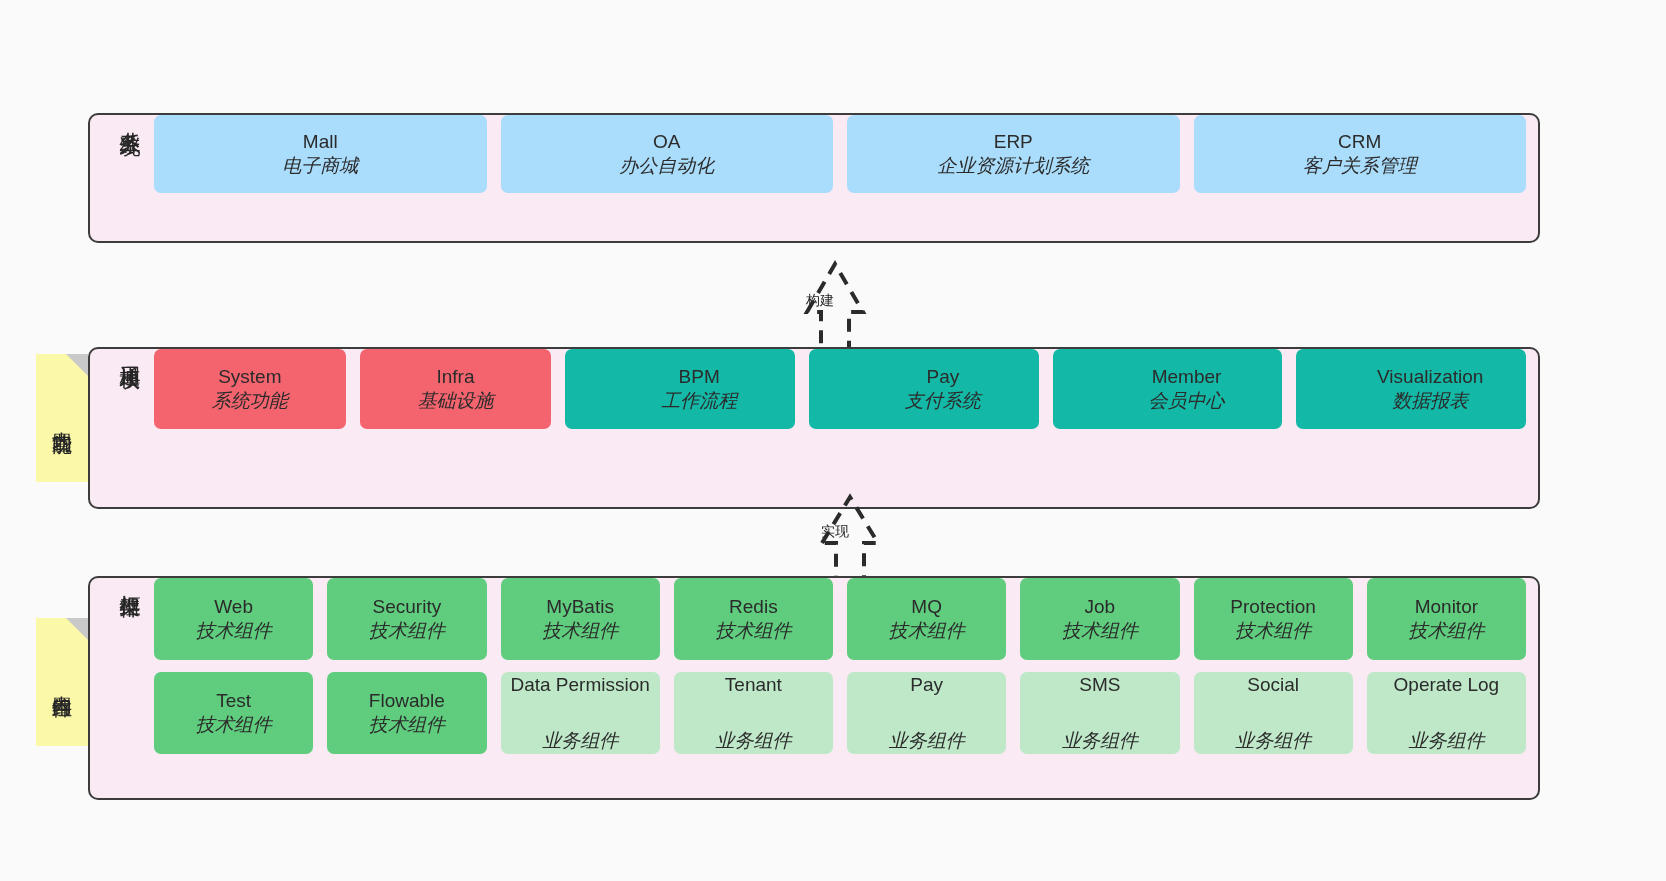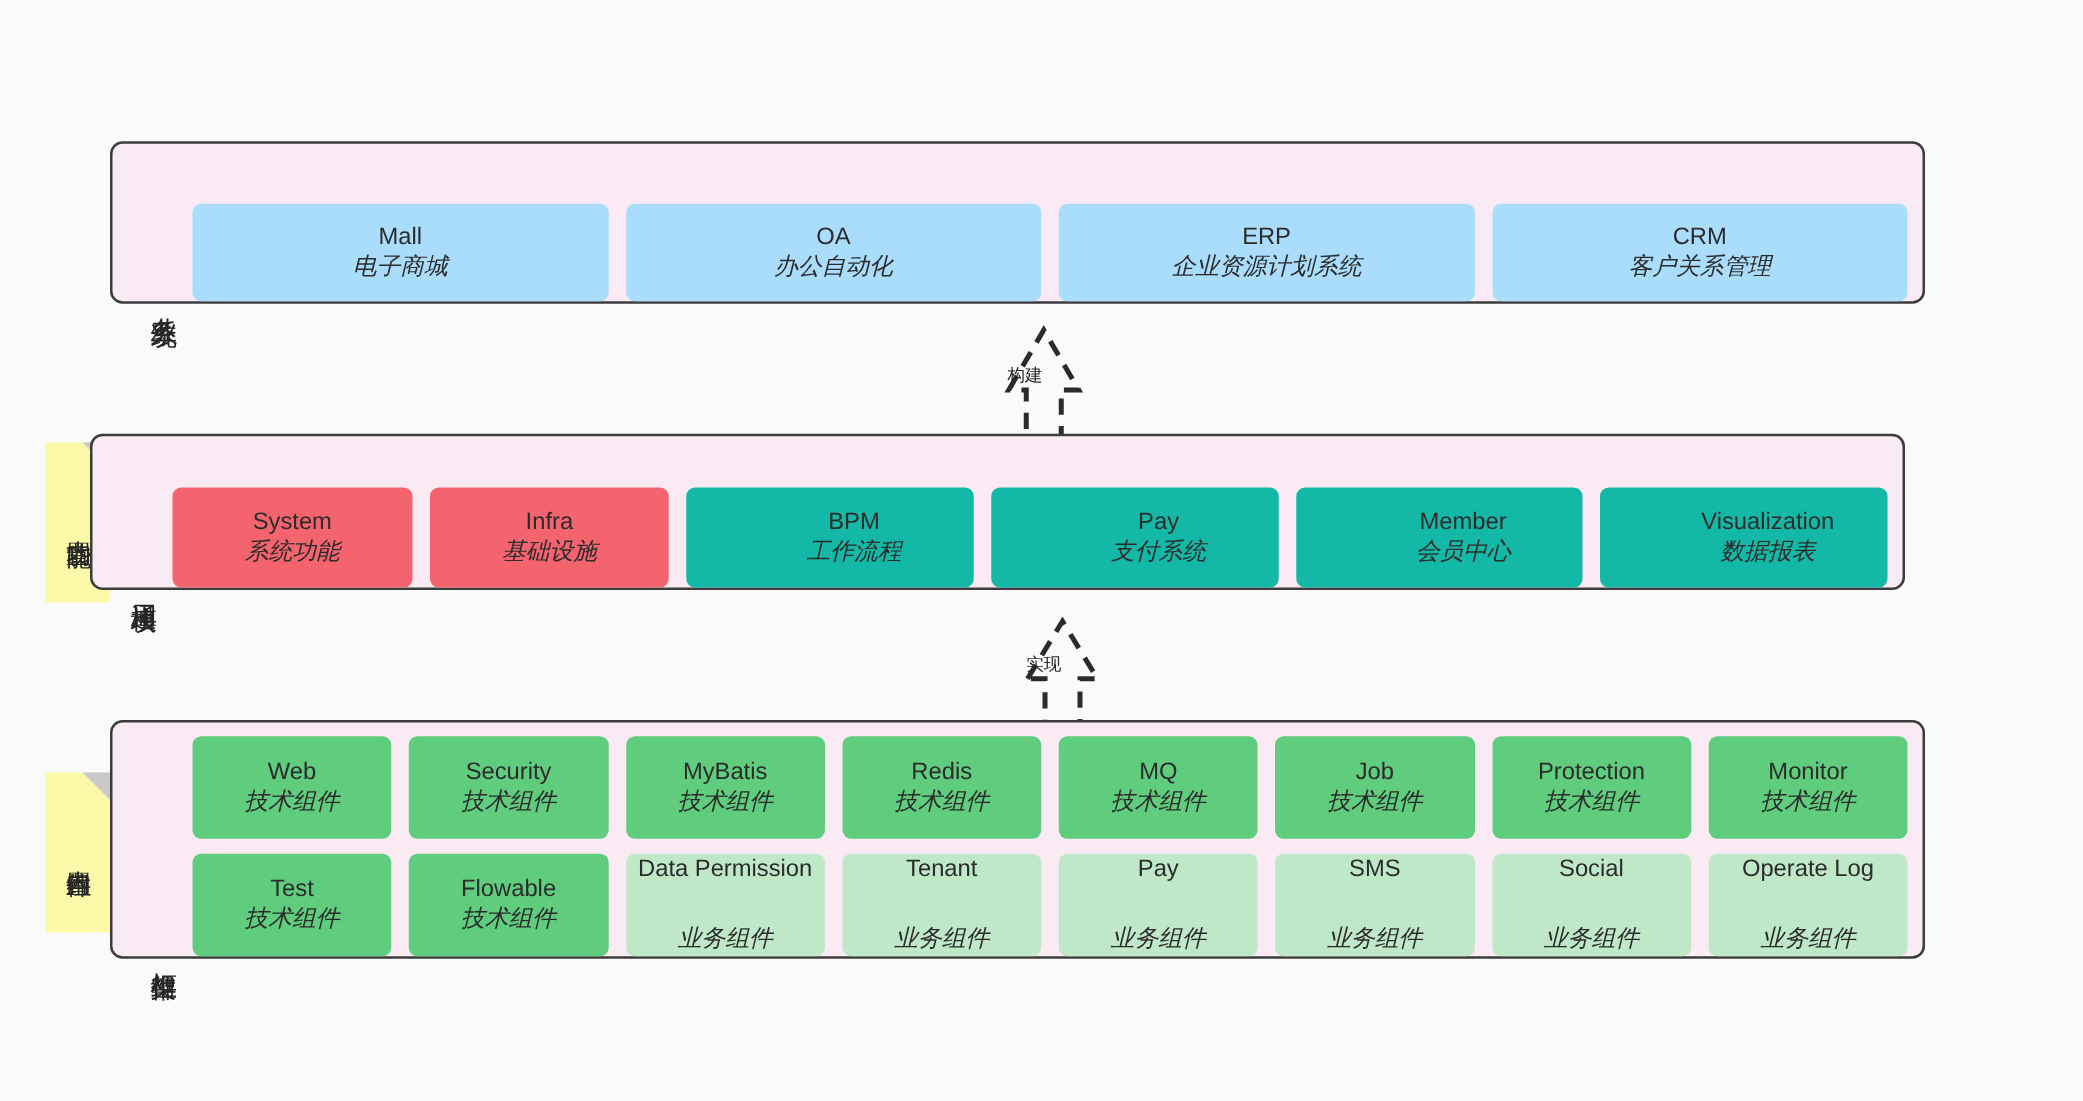--- a/index.html
+++ b/index.html
@@ -17,21 +17,21 @@
   }
 
   
   .layer {
     position: absolute;
     box-sizing: border-box;
     background: #f9eaf4;
     border: 2px solid #3c3c3c;
     border-radius: 10px;
     display: flex;
-    align-items: flex-end;
+    align-items: flex-start;
   }
   .layer-title {
     flex: 0 0 auto;
     width: 38px;
     margin-left: 14px;
     margin-right: 8px;
     font-size: 21px;
     line-height: 1.14;
     color: #262626;
     text-align: center;
@@ -73,24 +73,24 @@
   .c-blue        { background: #aadcfb; }
   .c-red         { background: #f4646e; }
   .c-pink        { background: #14b8a6; padding-left: 44px; }
   .c-green       { background: #5fcc7e; }
   .c-green-light { background: #bfe8c9; gap: 32px; }
 
   
   #layer-business  { left: 88px;  top: 113px; width: 1452px; height: 130px; }
   #layer-business .card-row { height: 78px; }
 
-  #layer-common    { left: 72px;  top: 347px; width: 1452px; height: 125px; }
+  #layer-common    { left: 88px;  top: 347px; width: 1452px; height: 162px; }
   #layer-common .card-row { height: 80px; }
 
-  #layer-framework { left: 88px;  top: 576px; width: 1452px; height: 191px; }
+  #layer-framework { left: 88px;  top: 576px; width: 1452px; height: 224px; }
   #layer-framework .card-row { height: 82px; }
   #layer-framework .layer-title { font-size: 21px; }
 
   
   .sticky {
     position: absolute;
     box-sizing: border-box;
     background: #fbf8a8;
     color: #262626;
     font-size: 20px;

